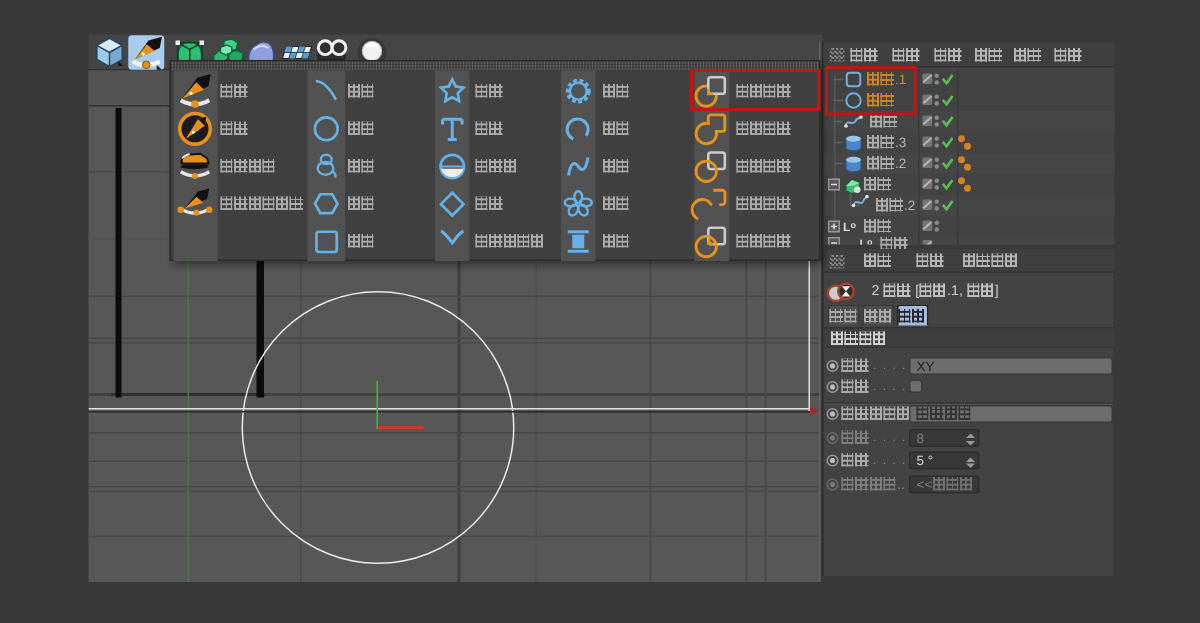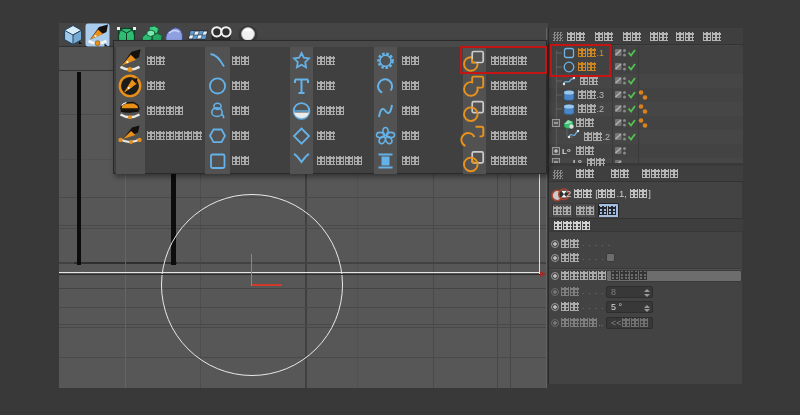--- a/index.html
+++ b/index.html
@@ -302,34 +302,35 @@
     <span class="t" style="left:27px;top:3px;color:#c2c2c2"><b class="z"></b><b class="z"></b></span>
     <span class="t" style="left:62px;top:3px;color:#c2c2c2"><b class="z"></b><b class="z"></b></span>
     <span class="t" style="left:93px;top:3px;color:#c2c2c2"><b class="z"></b><b class="z"></b><b class="z"></b><b class="z"></b></span>
   </div>
 
   <svg class="a" width="20" height="18" viewBox="0 0 20 18" style="left:2px;top:20px">
     <circle cx="6.2" cy="9.5" r="5.2" fill="#cbcbcb" stroke="#a8432e" stroke-width="1.6"></circle>
     <circle cx="13" cy="8.2" r="5.2" fill="#2e2e2e" stroke="#a8432e" stroke-width="1.6"></circle>
     <path d="M10.2,4.8 h5.6 l-2.8,3.4 z M10.2,11.6 h5.6 l-2.8,-3.4 z" fill="#f2f2f2"></path>
   </svg>
-  <span class="t" style="left:17px;top:23px;color:#cdcdcd;font-size:9.5px">2 <b class="z"></b><b class="z"></b> [<b class="z"></b><b class="z"></b>.1, <b class="z"></b><b class="z"></b>]</span>
+  <span class="t" style="left:32px;top:23px;color:#cdcdcd;font-size:9.5px">2 <b class="z"></b><b class="z"></b> [<b class="z"></b><b class="z"></b>.1, <b class="z"></b><b class="z"></b>]</span>
 
   <div class="a tab" style="left:3px;top:37px;width:21px"><b class="z"></b><b class="z"></b></div>
   <div class="a tab" style="left:26px;top:37px;width:21px"><b class="z"></b><b class="z"></b></div>
   <div class="a tab" style="left:48.5px;top:37px;width:21px;background:#a3bce0;color:#16161a;border-color:#222"><b class="z"></b><b class="z"></b></div>
 
   <div class="a" style="left:0;top:52px;width:194px;height:14px;background:#3e3e3e;border-top:1px solid #333;border-bottom:1px solid #383838">
     <span class="t" style="left:5px;top:2px;color:#e2e2e2;font-weight:bold"><b class="z"></b><b class="z"></b><b class="z"></b><b class="z"></b></span>
   </div>
 
   <div class="a prow" style="top:72px">
     <span class="rad"></span>
         <span class="t" style="left:12px;top:1px"><b class="z"></b><b class="z"></b></span>
         <span class="dots">. . . . .</span>
+    <div class="ctl" style="width:136px">XY</div>
   </div>
   <div class="a prow" style="top:85.5px">
     <span class="rad"></span>
         <span class="t" style="left:12px;top:1px"><b class="z"></b><b class="z"></b></span>
         <span class="dots">. . . . .</span>
     <div class="ctl" style="width:9px;height:9px;margin-top:1px"></div>
   </div>
   <div class="a" style="left:0;top:97.5px;width:194px;height:5px;border-bottom:1px solid #393939;box-shadow:0 2px 0 -1px #515151"></div>
   <div class="a prow" style="top:103.5px">
     <span class="rad"></span>

